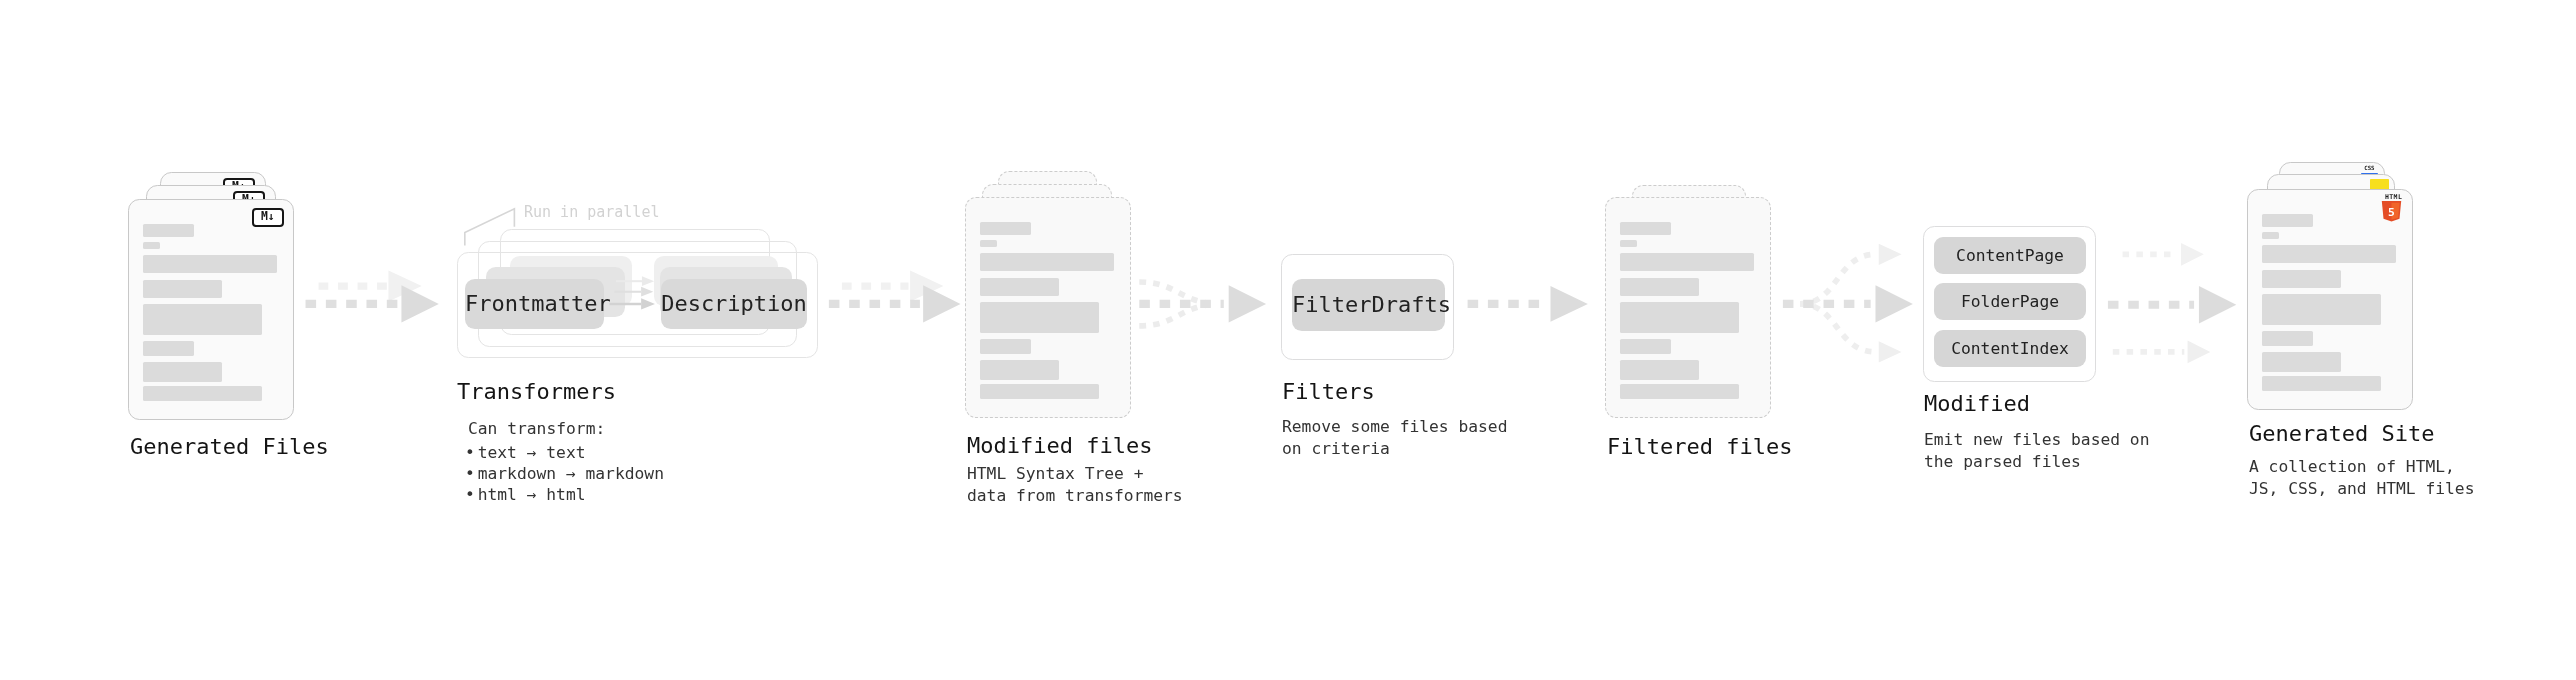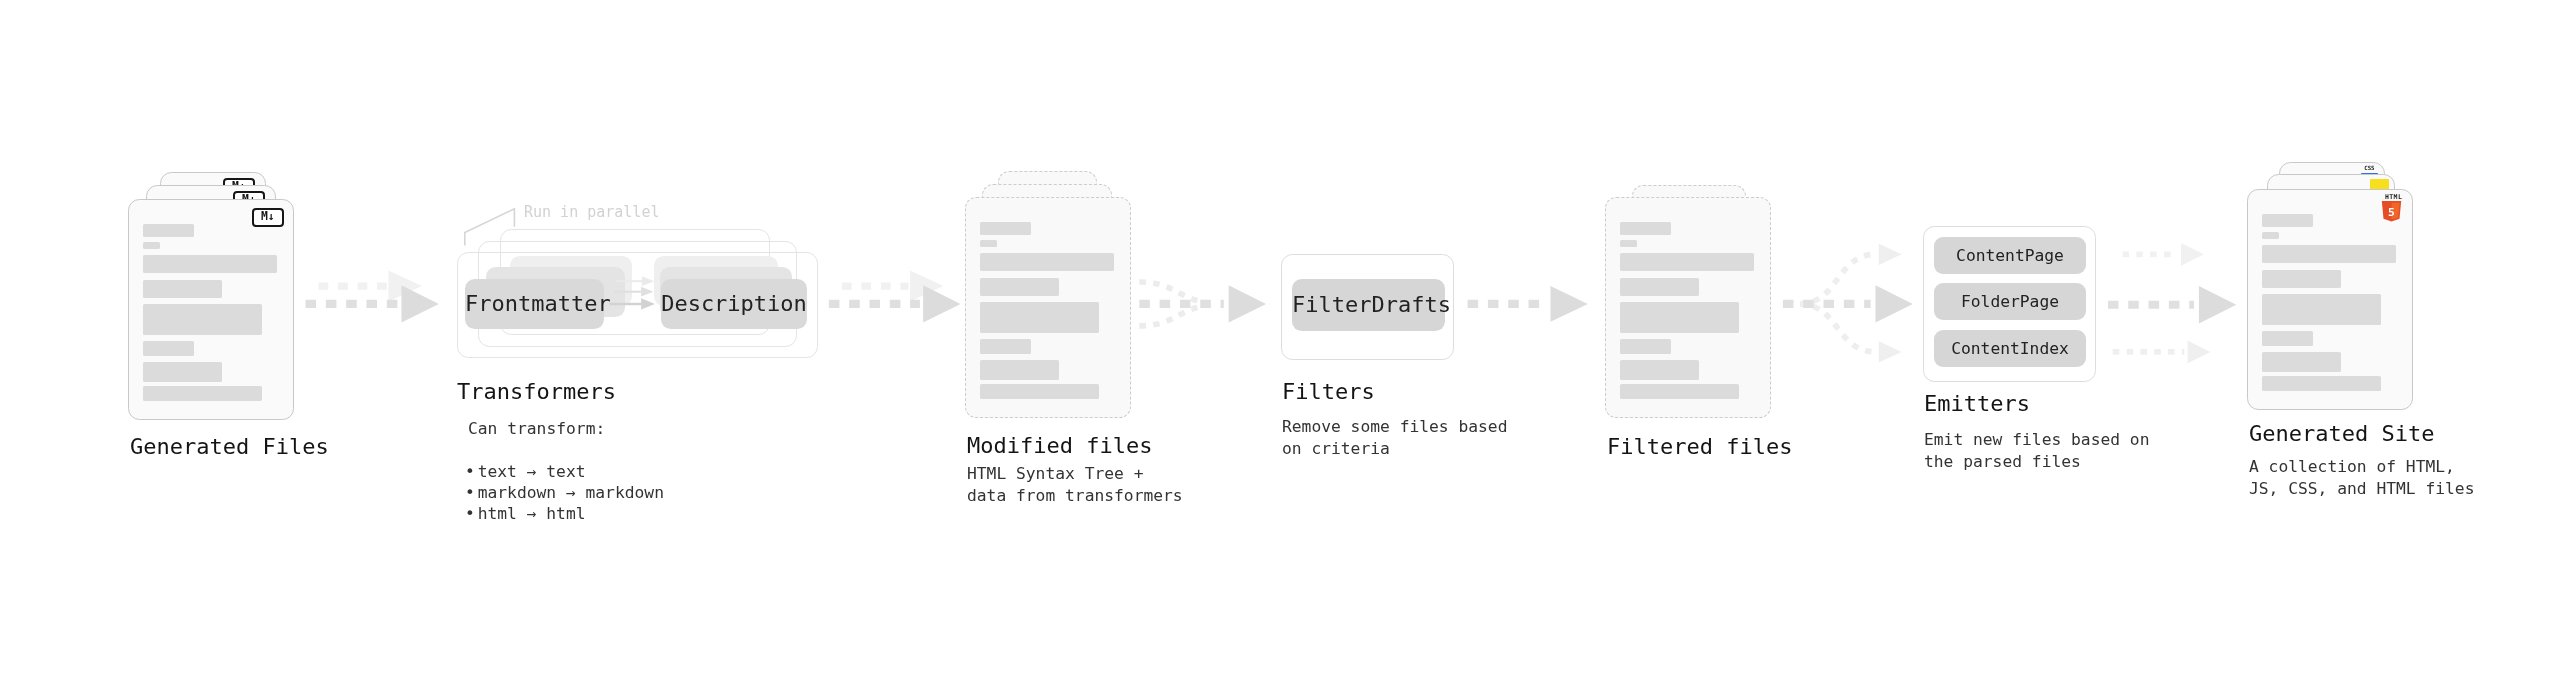--- a/index.html
+++ b/index.html
@@ -31,21 +31,21 @@
   .pill.ghost1{background:#e4e4e4;}
   .pill.ghost2{background:#efefef;}
   
   .fbox{position:absolute;border:1.6px solid #ddddde;border-radius:11.4px;background:#ffffff;box-sizing:border-box;}
   .epill{position:absolute;left:1934px;width:152px;height:37px;line-height:37px;background:#d6d6d6;border-radius:9px;
     text-align:center;font-size:16.3px;color:#222;}
   
   .h1{position:absolute;font-size:22px;color:#141414;white-space:nowrap;}
   .desc{position:absolute;font-size:16.3px;line-height:22px;color:#333;white-space:nowrap;}
   .desc .dline{display:block;}
-  .bullets{position:absolute;font-size:16.3px;line-height:21px;color:#333;white-space:nowrap;margin-top:19px;}
+  .bullets{position:absolute;font-size:16.3px;line-height:21px;color:#333;white-space:nowrap;}
   .bullet{padding-left:7.3px;}
   .bdot{display:inline-block;width:15.4px;text-align:center;}
   .callout-text{position:absolute;font-size:15px;color:#d2d2d2;white-space:nowrap;}
   svg.arrows{position:absolute;inset:0;pointer-events:none;}
 </style>
 </head>
 <body>
 
 <div class="canvas">
 
@@ -144,21 +144,21 @@
         </div>
     </div>
     <div class="h1" style="left:1607px;top:434px">Filtered files</div>
   </div>
 
   <div>
     <div class="fbox" style="left:1923px;top:226px;width:173px;height:156px"></div>
     <div class="epill" style="top:237px">ContentPage</div>
     <div class="epill" style="top:283px">FolderPage</div>
     <div class="epill" style="top:330px">ContentIndex</div>
-    <div class="h1" style="left:1924px;top:391px">Emitters</div>
+    <div class="h1" style="left:1924px;top:391px">Modified</div>
     <div class="desc" style="left:1924px;top:429px">
       <span class="dline">Emit new files based on</span>
       <span class="dline">the parsed files</span>
     </div>
   </div>
 
   <div>
     <div class="doc" style="left:2279px;top:162px;width:106px;height:49px">
       <div class="css-chip">
         <div class="css-word">CSS</div>

